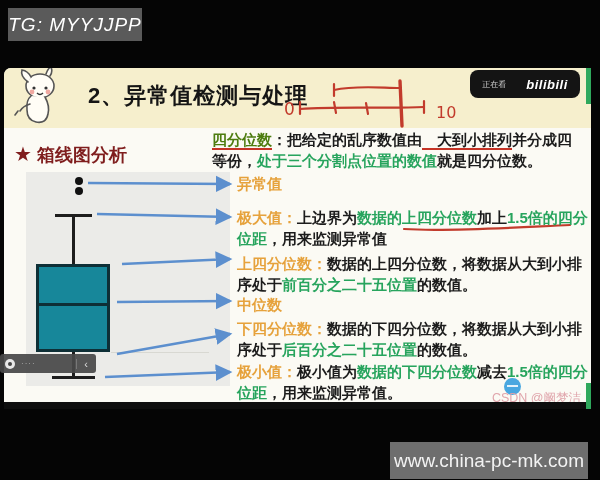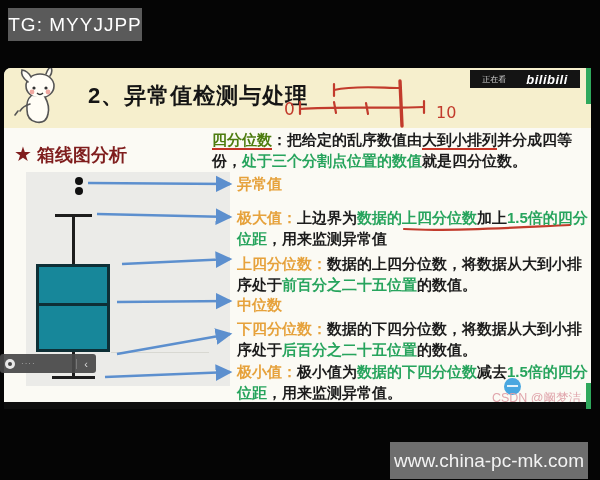--- a/index.html
+++ b/index.html
@@ -1,40 +1,40 @@
 <!DOCTYPE html>
 <html><head>
 <meta charset="utf-8">
 <style>
   html,body{margin:0;padding:0;background:#000;}
   .stage{position:relative;width:600px;height:480px;background:#050505;overflow:hidden;
          font-family:"Liberation Sans","DejaVu Sans",sans-serif;}
   
   .tg-badge{position:absolute;left:8px;top:8px;width:134px;height:33px;background:#5a5a5a;
             color:#fff;font-size:19px;letter-spacing:1px;display:flex;align-items:center;
-            justify-content:center;font-weight:400;}
+            justify-content:center;font-weight:400;font-style:italic;}
   
   .slide{position:absolute;left:4px;top:68px;width:587px;height:341px;background:#fbfaf4;
          border-radius:7px 0 0 0;overflow:hidden;}
   .band{position:absolute;left:0;top:0;width:100%;height:60px;background:#f6efcd;}
   .mascot{position:absolute;left:2px;top:-4px;width:62px;height:66px;}
   .title{position:absolute;left:84px;top:13px;font-size:22px;font-weight:700;color:#151515;letter-spacing:1px;}
-  .bili{position:absolute;left:466px;top:2px;width:110px;height:18px;background:#141414;
-        display:flex;align-items:center;justify-content:center;gap:20px;border-radius:0;}
+  .bili{position:absolute;left:466px;top:2px;width:110px;height:28px;background:#141414;
+        display:flex;align-items:center;justify-content:center;gap:20px;border-radius:8px;}
   .bili .pre{font-size:8px;color:#cfcfcf;}
   .bili .logo{font-size:13px;font-weight:700;font-style:italic;color:#fff;letter-spacing:.5px;}
   .green-strip{position:absolute;right:0;width:5px;background:#2fa85c;z-index:9;}
   .green-strip.top{top:0;height:36px;}
   .green-strip.bottom{bottom:0;height:26px;}
   
   .quartile{position:absolute;left:208px;top:61px;width:372px;font-size:15px;font-weight:700;
             color:#1c1c1c;line-height:21px;z-index:3;}
   .red{color:#4d7c0f;}
   .term-underline{border-bottom:2.5px solid #c53325;}
-  .redline{border-bottom:2px solid #c53325;}
+  .redline{border-bottom:2px solid #c53325;padding-left:15px;}
   .green{color:#27a45d;}
   .orange{color:#e6a23c;}
   
   .section{position:absolute;left:10px;top:74px;font-size:18px;font-weight:700;color:#7f1d1d;z-index:3;}
   .section .star{font-size:20px;margin-right:5px;}
   
   .plot{position:absolute;left:22px;top:104px;width:204px;height:214px;background:#ebebe8;z-index:1;}
   .dot{position:absolute;width:8px;height:8px;border-radius:50%;background:#111;}
   .hline{position:absolute;height:3px;background:#1d1d1d;}
   .vline{position:absolute;width:3px;background:#1d1d1d;}

